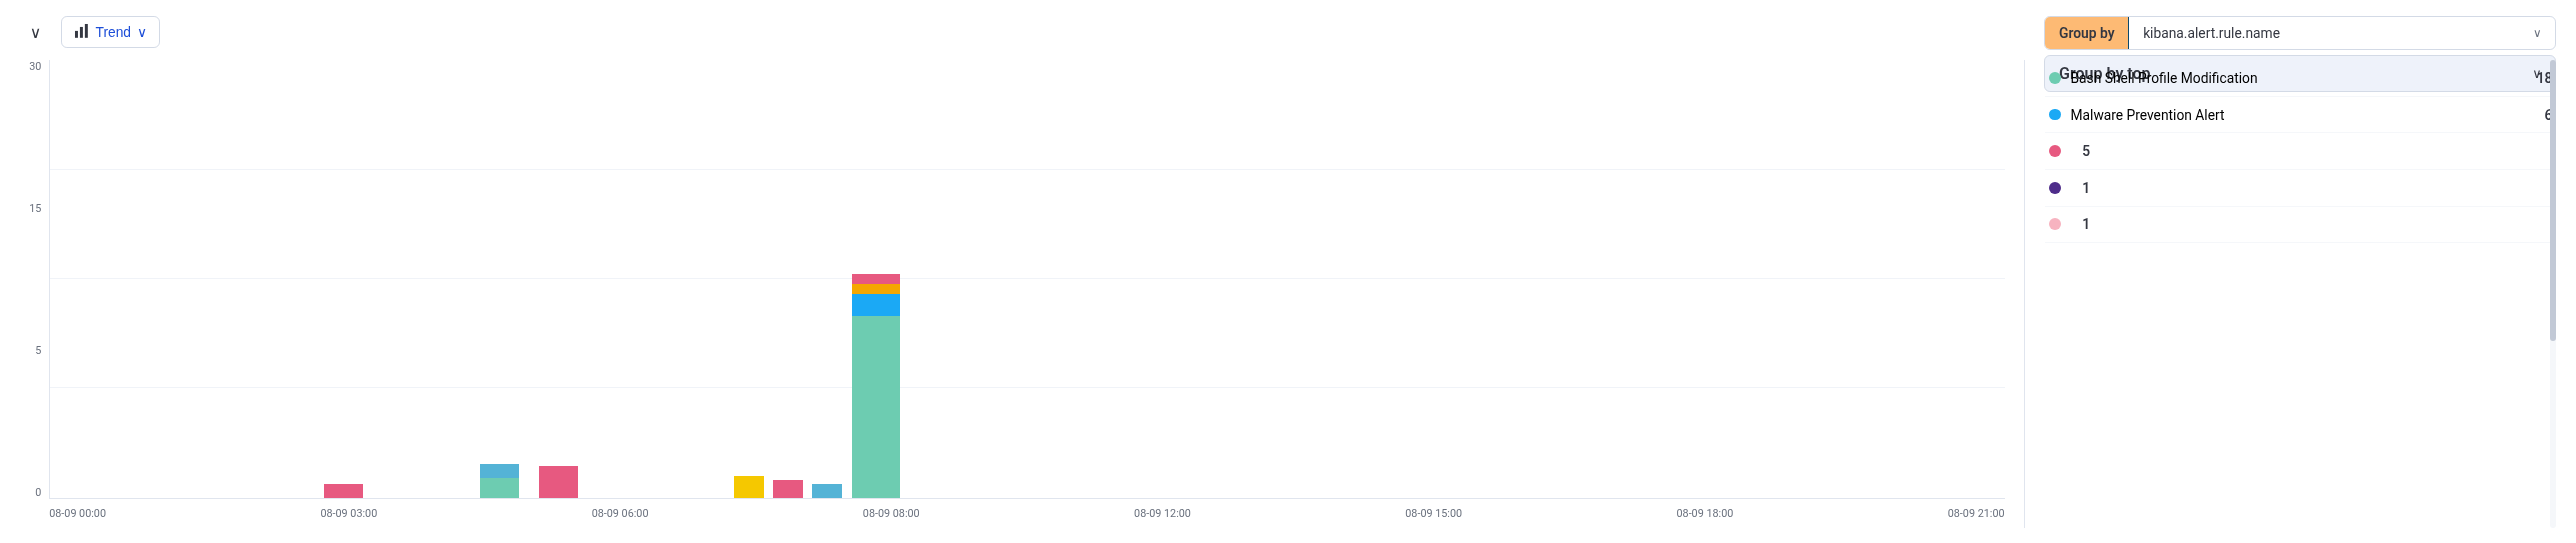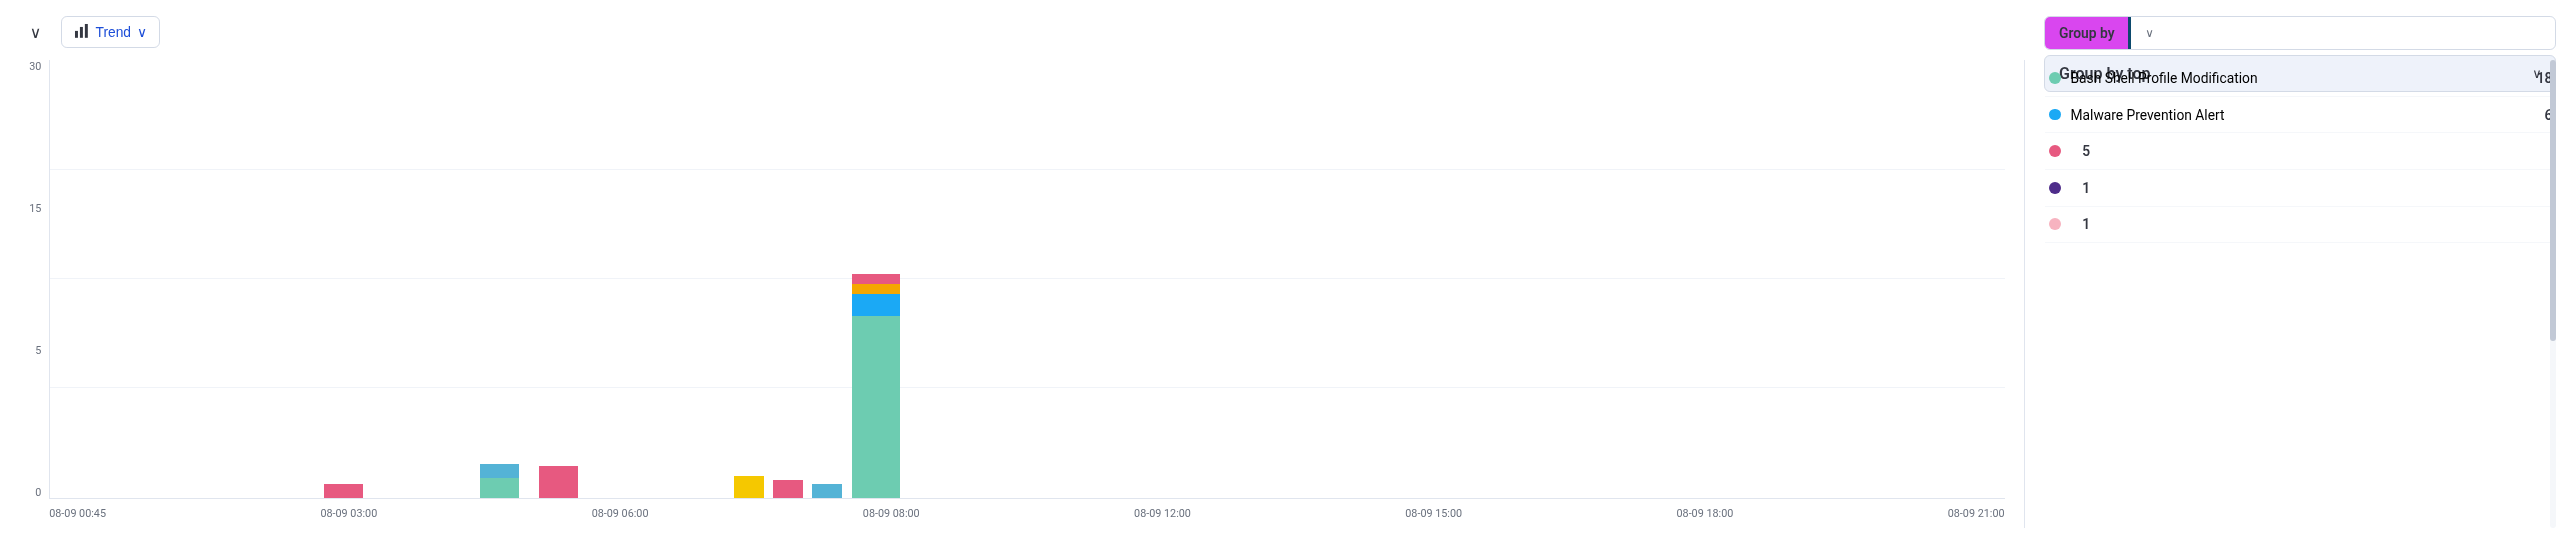--- a/index.html
+++ b/index.html
@@ -69,22 +69,22 @@
       width: 100%;
       border: 1px solid #d3dae6;
       border-radius: 5.9px;
       background: #fff;
       overflow: hidden;
     }
     .group-by-label {
       padding: 7.9px 13.8px;
       font-size: 13.8px;
       font-weight: 600;
-      background: #d946ef;
-      border-right: 3px solid #0c4a6e;
+      background: #fdba74;
+      border-right: 1px solid #0c4a6e;
       white-space: nowrap;
     }
     .group-by-value {
       flex: 1;
       padding: 7.9px 13.8px;
       font-size: 13.8px;
       color: #343741;
     }
     .group-by-chevron {
       padding: 7.9px 13.8px;
@@ -257,20 +257,21 @@
           </svg>
         </span>
         <span>Trend</span>
         <span>∨</span>
       </button>
     </div>
 
     <div class="right-controls">
       <div class="group-by-row">
         <span class="group-by-label">Group by</span>
+        <span class="group-by-value">kibana.alert.rule.name</span>
         <span class="group-by-chevron">∨</span>
       </div>
       <div class="group-by-top-row">
         <span class="group-by-top-label">Group by top</span>
         <span>∨</span>
       </div>
     </div>
   </div>
 
   <div class="main-content">
@@ -316,21 +317,21 @@
 
           <div class="bar-group" style="left: 41%; width: 2.5%; bottom: 0;">
             <div class="bar-segment" style="height: 9.8px; background: #e75980;"></div>
             <div class="bar-segment" style="height: 9.8px; background: #f5a700;"></div>
             <div class="bar-segment" style="height: 21.7px; background: #1ba9f5;"></div>
             <div class="bar-segment" style="height: 182px; background: #6dccb1;"></div>
           </div>
         </div>
 
         <div class="x-axis">
-          <span class="x-label">08-09 00:45</span>
+          <span class="x-label">08-09 00:00</span>
           <span class="x-label">08-09 03:00</span>
           <span class="x-label">08-09 06:00</span>
           <span class="x-label">08-09 08:00</span>
           <span class="x-label">08-09 12:00</span>
           <span class="x-label">08-09 15:00</span>
           <span class="x-label">08-09 18:00</span>
           <span class="x-label">08-09 21:00</span>
         </div>
       </div>
     </div>

